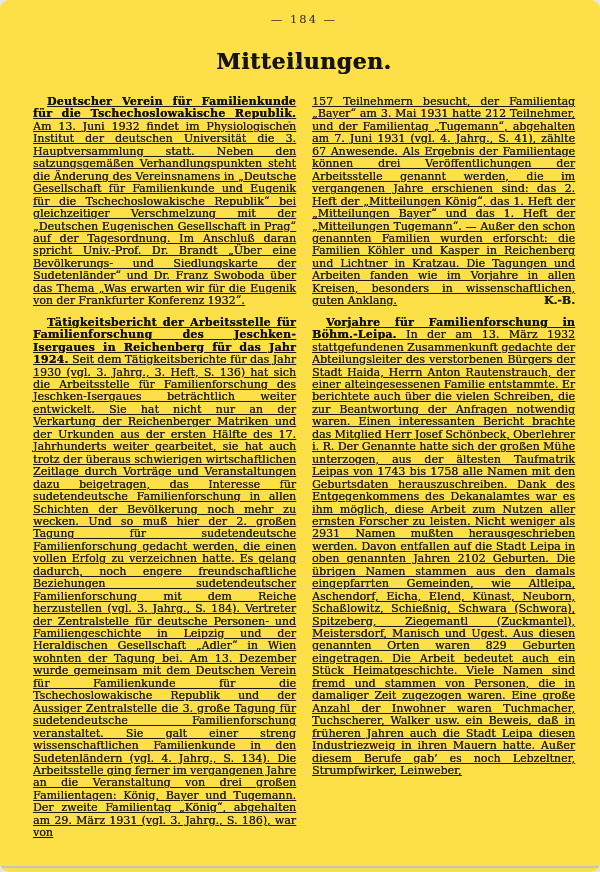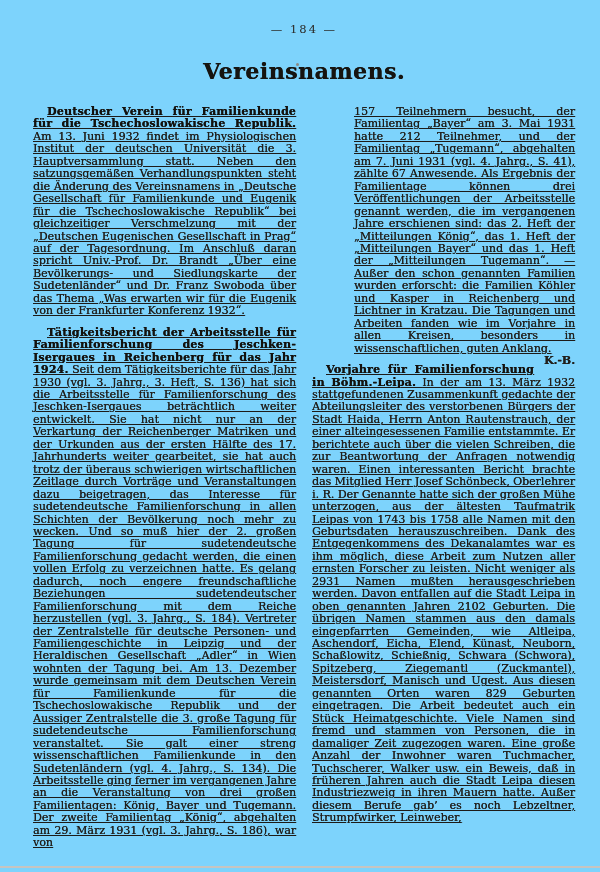--- a/index.html
+++ b/index.html
@@ -5,26 +5,27 @@
   html, body {
     margin: 0;
     padding: 0;
     background: #e8e6e2;
   }
   .page {
     position: relative;
     width: 600px;
     height: 872px;
     margin: 0 auto;
-    background: #7dd3fc;
+    background: #fde047;
     color: #1d1b18;
     font-family: "DejaVu Serif", "Liberation Serif", serif;
     overflow: hidden;
     box-sizing: border-box;
-    padding: 22px 25px 0 33px;
+    padding: 12px 25px 0 33px;
+    border-radius: 9px;
   }
   .page-number {
     text-align: center;
     font-size: 11.5px;
     letter-spacing: 2px;
     color: #2a2824;
     margin-bottom: 22px;
   }
   .page-title {
     margin: 0 0 22px 0;
@@ -51,21 +52,20 @@
     text-align: justify;
     text-indent: 14px;
     hyphens: auto;
     -webkit-hyphens: auto;
     word-spacing: -0.2px;
     text-shadow: 0.25px 0 0 currentColor;
     color: #211f1b;
   }
   .para.no-indent {
     text-indent: 0;
-    margin-left: 42px;
   }
   .para-heading {
     font-weight: bold;
     letter-spacing: 0.2px;
     color: #14120e;
   }
   .signature {
     float: right;
     font-weight: bold;
     padding-left: 10px;
@@ -89,21 +89,21 @@
 </head>
 <body>
 
 <div class="page">
 
   <div class="page-number">— 184 —</div>
 
   <span class="ink-speck speck-1"></span>
   <span class="ink-speck speck-2"></span>
 
-  <h1 class="page-title">Vereinsnamens.</h1>
+  <h1 class="page-title">Mitteilungen.</h1>
 
   <div class="columns">
 
     <div class="col">
       <p class="para">
         <span class="para-heading">Deutscher Verein für Familienkunde für die Tschechoslowakische Republik.</span>
         <span>Am 13. Juni 1932 findet im Physiologischen Institut der deutschen Universität die 3. Hauptversammlung statt. Neben den satzungsgemäßen Verhandlungspunkten steht die Änderung des Vereinsnamens in „Deutsche Gesellschaft für Familienkunde und Eugenik für die Tschechoslowakische Republik“ bei gleichzeitiger Verschmelzung mit der „Deutschen Eugenischen Gesellschaft in Prag“ auf der Tagesordnung. Im Anschluß daran spricht Univ.-Prof. Dr. Brandt „Über eine Bevölkerungs- und Siedlungskarte der Sudetenländer“ und Dr. Franz Swoboda über das Thema „Was erwarten wir für die Eugenik von der Frankfurter Konferenz 1932“.</span>
       </p>
       <p class="para">
         <span class="para-heading">Tätigkeitsbericht der Arbeitsstelle für Familienforschung des Jeschken-Isergaues in Reichenberg für das Jahr 1924.</span>

